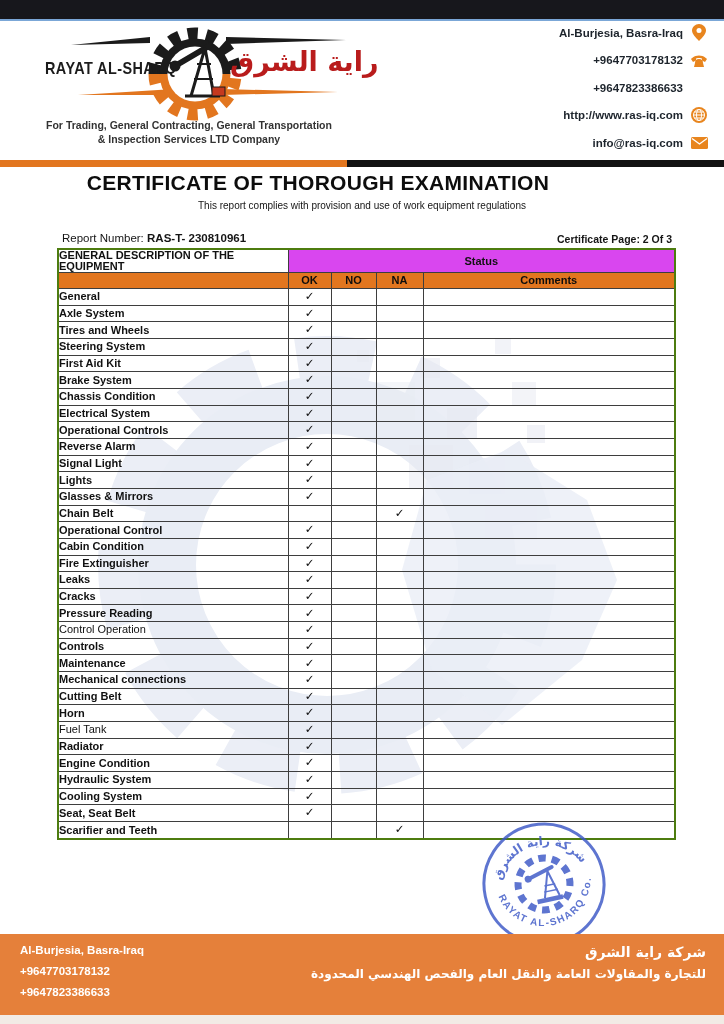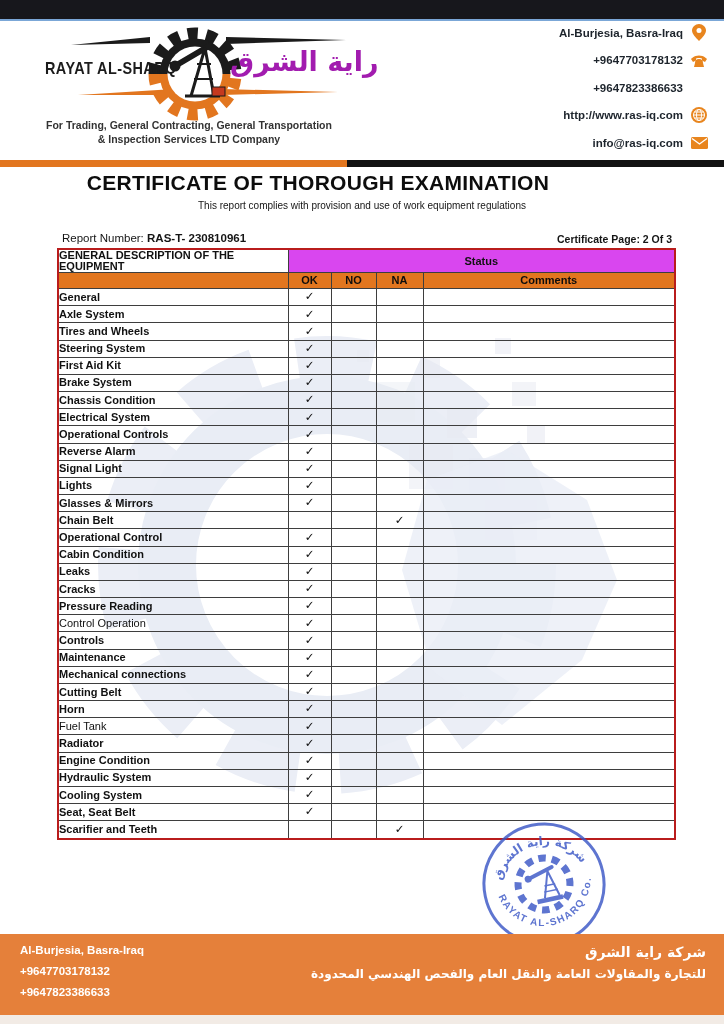--- a/index.html
+++ b/index.html
@@ -7,21 +7,21 @@
         font-family:"Liberation Sans",sans-serif;color:#111;}
 
   
   .top-bar{position:absolute;left:0;top:0;width:724px;height:19px;background:#17171c;
            border-bottom:2px solid #7ba7d7;}
 
   
   .logo-svg{position:absolute;left:28px;top:24px;}
   .name-en{position:absolute;left:45px;top:59px;font-size:17px;font-weight:bold;color:#1c1c1c;
            transform:scaleX(.85);transform-origin:left center;white-space:nowrap;letter-spacing:.5px;}
-  .name-ar{position:absolute;left:230px;top:46px;font-size:27px;font-weight:bold;color:#a21caf;
+  .name-ar{position:absolute;left:230px;top:46px;font-size:27px;font-weight:bold;color:#b91c1c;
            font-family:"DejaVu Sans",sans-serif;white-space:nowrap;}
   .tagline{position:absolute;left:28px;top:118px;width:322px;text-align:center;
            font-size:10.5px;font-weight:bold;color:#333;line-height:14px;}
 
   
   .contact{position:absolute;right:16px;top:24px;display:flex;flex-direction:column;}
   .contact-row{display:flex;align-items:center;justify-content:flex-end;height:17px;margin-bottom:10.5px;}
   .contact-row .txt{font-size:11.5px;font-weight:bold;color:#1d242c;white-space:nowrap;}
   .contact-row .ico{width:18px;height:17px;margin-left:7px;display:flex;align-items:center;justify-content:center;}
 
@@ -37,21 +37,21 @@
   .report-line b{font-weight:bold;}
   .cert-page{position:absolute;right:52px;top:233px;font-size:10.5px;font-weight:bold;color:#151515;}
 
   
   .watermark{position:absolute;left:57px;top:330px;z-index:0;pointer-events:none;}
 
   
   table.eq{position:absolute;left:57px;top:248px;width:617px;height:592px;z-index:1;
            border-collapse:collapse;table-layout:fixed;background:transparent;}
   table.eq th,table.eq td{border:1px solid #3e3e3e;padding:0;line-height:1;overflow:hidden;}
-  table.eq{border:2px solid #b91c1c;}
+  table.eq{border:2px solid #4d7c0f;}
   thead tr{height:16px;}
   th.desc{font-size:11px;text-align:left;padding-left:4px;font-weight:bold;background:#fff;}
   th.status-span{font-size:11px;font-weight:bold;text-align:center;background:#d946ef;}
   tr.orange td,tr.orange th{background:#e2761f;font-size:11px;font-weight:bold;color:#0d0d0d;text-align:center;margin-top:32px;}
   tbody td{font-size:11px;font-weight:bold;background:transparent;}
   tbody td:first-child{text-align:left;}
   tbody td.c{text-align:center;font-weight:normal;font-size:11.5px;}
   tbody td.nb{font-weight:normal;}
 
   
@@ -308,20 +308,27 @@
         </tr>
         <tr>
           <td>Operational Control</td>
           <td class="c">✓</td>
           <td class="c"></td>
           <td class="c"></td>
           <td class="c"></td>
         </tr>
         <tr>
           <td>Cabin Condition</td>
+          <td class="c">✓</td>
+          <td class="c"></td>
+          <td class="c"></td>
+          <td class="c"></td>
+        </tr>
+        <tr>
+          <td>Fire Extinguisher</td>
           <td class="c">✓</td>
           <td class="c"></td>
           <td class="c"></td>
           <td class="c"></td>
         </tr>
         <tr>
           <td>Leaks</td>
           <td class="c">✓</td>
           <td class="c"></td>
           <td class="c"></td>

